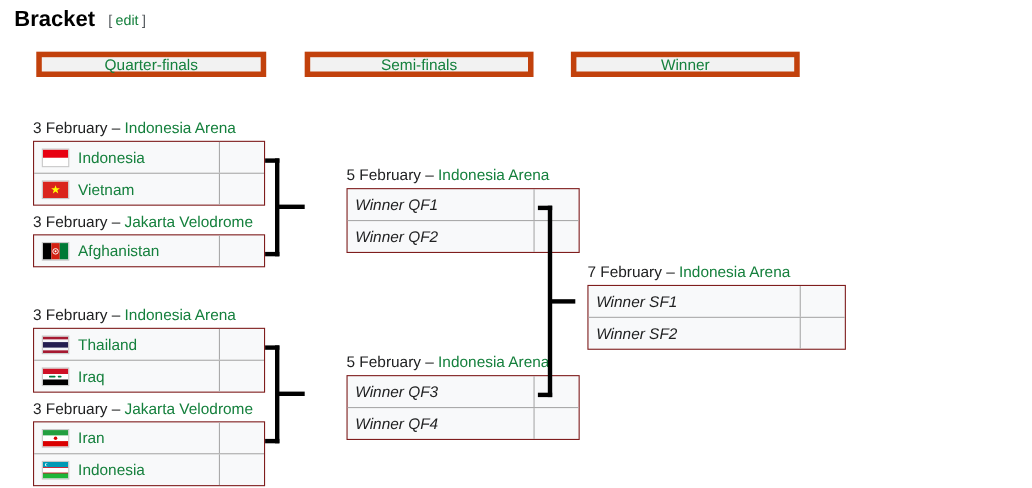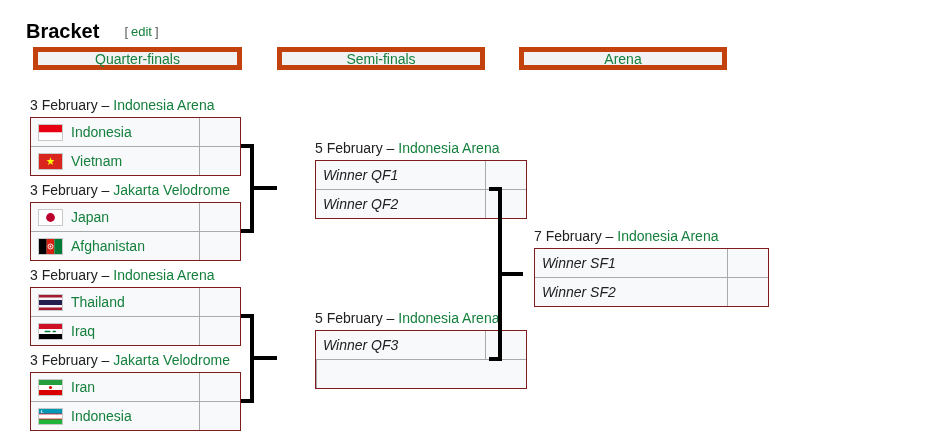--- a/index.html
+++ b/index.html
@@ -3,36 +3,36 @@
 <meta charset="utf-8">
 <style>
   html,body{margin:0;padding:0;background:#fff;}
   .page{
     position:relative;width:938px;height:444px;background:#ffffff;
     font-family:"Liberation Sans","DejaVu Sans",sans-serif;
     color:#202122;overflow:hidden;
   }
   
   .heading{position:absolute;left:10px;top:4px;display:flex;align-items:center;gap:9px;}
-  .heading h2{margin:16px;font-size:20px;font-weight:bold;color:#000;}
+  .heading h2{margin:3px;font-size:20px;font-weight:bold;color:#000;}
   .editsection{font-size:13px;display:flex;align-items:center;gap:3px;}
   .editsection .bk{color:#54595d;}
   a{color:#15803d;text-decoration:none;cursor:pointer;}
   
   .round-header{
     position:absolute;top:47px;height:23px;box-sizing:border-box;
     border:5px solid #c2410c;background:#f2f2f2;
     display:flex;align-items:center;justify-content:center;
     font-size:14px;
   }
   .rh-qf{left:33px;width:209px;}
   .rh-sf{left:277px;width:208px;}
   .rh-f{left:519px;width:208px;}
   
-  .match{position:absolute;font-size:14px;}
+  .match{position:absolute;font-size:14px;margin-top:11px;}
   .match-date{height:20px;line-height:17px;white-space:nowrap;color:#202122;}
   .match-box{border:1px solid #7f1d1d;background:#f8f9fa;box-sizing:content-box;}
   .team-row{display:flex;align-items:stretch;height:28px;}
   .team-row + .team-row{border-top:1px solid #aaa;}
   .team-cell{flex:1;display:flex;align-items:center;padding-left:7px;overflow:hidden;white-space:nowrap;}
   .score-cell{width:40px;border-left:1px solid #aaa;display:flex;align-items:center;justify-content:center;}
   .flag{width:23px;height:15px;margin-right:8px;border:1px solid #c8c8c8;box-sizing:content-box;flex:0 0 auto;line-height:0;}
   .flag svg{display:block;}
   .team-plain{color:#202122;font-style:italic;}
   .w-qf{width:211px;} .w-sf{width:212px;padding-left:38px;} .w-f{width:235px;padding-left:11px;}
@@ -57,21 +57,21 @@
     </span>
   </div>
 
   <div class="round-header rh-qf">
     <a>Quarter-finals</a>
   </div>
   <div class="round-header rh-sf">
     <a>Semi-finals</a>
   </div>
   <div class="round-header rh-f">
-    <a>Arena</a>
+    <a>Winner</a>
   </div>
 
   <div class="match w-qf m-qf1">
     <div class="match-date"><span>3 February – </span><a>Indonesia Arena</a></div>
     <div class="match-box">
       <div class="team-row">
         <div class="team-cell">
           <span class="flag">
               <svg width="23" height="15" viewBox="0 0 23 15">
                 <rect width="23" height="7.5" fill="#e70011"></rect>
@@ -93,32 +93,20 @@
           <a>Vietnam</a>
         </div>
         <div class="score-cell"></div>
       </div>
     </div>
   </div>
 
   <div class="match w-qf m-qf2">
     <div class="match-date"><span>3 February – </span><a>Jakarta Velodrome</a></div>
     <div class="match-box">
-      <div class="team-row">
-        <div class="team-cell">
-          <span class="flag">
-              <svg width="23" height="15" viewBox="0 0 23 15">
-                <rect width="23" height="15" fill="#fff"></rect>
-                <circle cx="11.5" cy="7.5" r="4.4" fill="#bc002d"></circle>
-              </svg>
-            </span>
-          <a>Japan</a>
-        </div>
-        <div class="score-cell"></div>
-      </div>
       <div class="team-row">
         <div class="team-cell">
           <span class="flag">
               <svg width="23" height="15" viewBox="0 0 23 15">
                 <rect width="7.67" height="15" fill="#000"></rect>
                 <rect x="7.67" width="7.67" height="15" fill="#d32011"></rect>
                 <rect x="15.33" width="7.67" height="15" fill="#007a36"></rect>
                 <circle cx="11.5" cy="7.5" r="2.5" fill="none" stroke="#fff" stroke-width="0.9"></circle>
                 <circle cx="11.5" cy="7.5" r="0.9" fill="#fff"></circle>
               </svg>
@@ -222,20 +210,23 @@
   <div class="match w-sf m-sf2">
     <div class="match-date"><span>5 February – </span><a>Indonesia Arena</a></div>
     <div class="match-box">
       <div class="team-row">
         <div class="team-cell">
           <span class="team-plain">Winner QF3</span>
         </div>
         <div class="score-cell"></div>
       </div>
       <div class="team-row">
+        <div class="team-cell">
+          <span class="team-plain">Winner QF4</span>
+        </div>
         <div class="score-cell"></div>
       </div>
     </div>
   </div>
 
   <div class="match w-f m-f">
     <div class="match-date"><span>7 February – </span><a>Indonesia Arena</a></div>
     <div class="match-box">
       <div class="team-row">
         <div class="team-cell">

